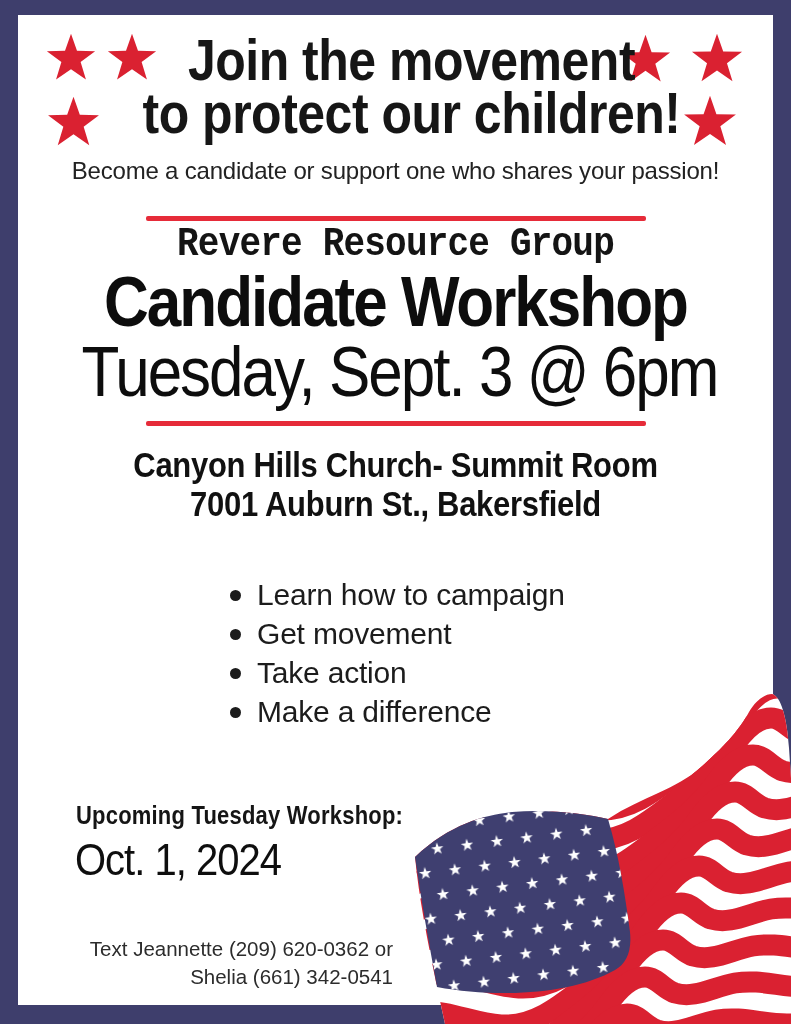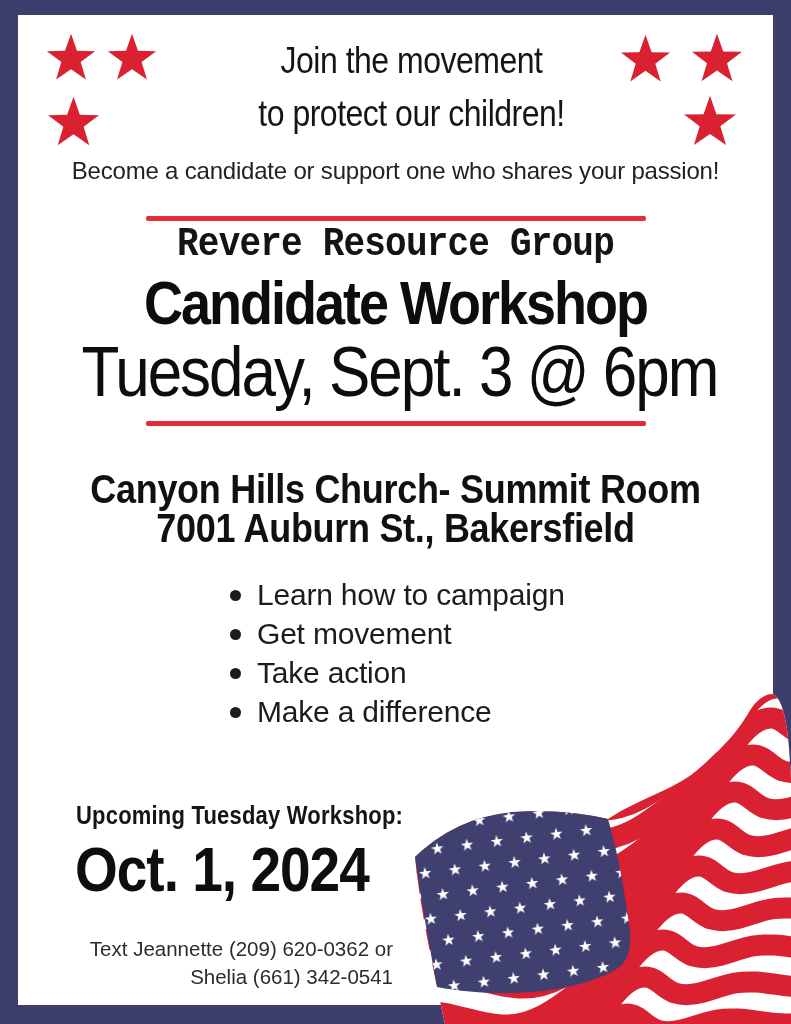--- a/index.html
+++ b/index.html
@@ -8,40 +8,40 @@
     background:#3e3e6c;
     font-family:"Liberation Sans",sans-serif;
   }
   .panel{
     position:absolute;left:18px;top:15px;right:18px;bottom:19px;
     background:#ffffff;
   }
   .abs{position:absolute;}
   .ctr{left:0;right:0;text-align:center;}
   .stretch{display:inline-block;transform:scaleY(1.13);transform-origin:50% 20%;}
-  .headline{top:33px;font-weight:normal;font-size:32px;line-height:53px;color:#161616;letter-spacing:-0.5px;padding-left:32px;}
+  .headline{top:33px;font-weight:bold;font-size:50px;line-height:53px;color:#161616;letter-spacing:-0.5px;padding-left:32px;}
   .subtitle{top:157px;font-size:24px;color:#222222;letter-spacing:-0.2px;}
   .rule{left:50%;transform:translateX(-50%);width:500px;height:5px;background:#e62b39;border-radius:2px;}
   .rule1{top:216px;}
   .rule2{top:421px;}
   .org{top:222px;font-weight:bold;font-size:36px;color:#141414;letter-spacing:-0.8px;font-family:Liberation Mono, monospace;}
-  .title{top:266px;font-weight:bold;font-size:54px;color:#0d0d0d;letter-spacing:-2px;line-height:68px;}
+  .title{top:266px;font-weight:bold;font-size:62px;color:#0d0d0d;letter-spacing:-2px;line-height:68px;}
   .datetime{top:336px;font-weight:normal;font-size:62px;color:#0d0d0d;letter-spacing:-2px;line-height:68px;margin-left:8px;}
-  .venue{top:468px;font-weight:bold;font-size:36px;line-height:39px;color:#111111;letter-spacing:-0.3px;}
+  .venue{top:444px;font-weight:bold;font-size:31px;line-height:39px;color:#111111;letter-spacing:-0.3px;}
   .bullets{left:212px;top:563px;margin:12px;padding:0;list-style:none;}
   .bullets li{
     position:relative;padding-left:33px;margin:0;
     font-size:30px;line-height:39px;color:#1c1c1c;letter-spacing:-0.2px;
   }
   .bullets li::before{
     content:"";position:absolute;left:6px;top:15px;width:11px;height:11px;
     border-radius:50%;background:#1c1c1c;
   }
   .upcoming-label{left:76px;top:802px;font-weight:bold;font-size:22px;color:#151515;letter-spacing:0.2px;}
-  .upcoming-date{left:75px;top:835px;font-weight:bold;font-size:55px;color:#0e0e0e;letter-spacing:-1px;text-align:right;}
+  .upcoming-date{left:75px;top:835px;font-weight:normal;font-size:40px;color:#0e0e0e;letter-spacing:-1px;text-align:right;}
   .contact{left:68px;top:935px;width:325px;text-align:right;font-size:20.5px;line-height:28px;color:#2c2c2c;}
   .corner-star{position:absolute;}
   .flag{position:absolute;right:0;bottom:0;width:400px;height:356px;}
 </style>
 </head>
 <body>
 
 <div class="panel"></div>
 
 <svg class="corner-star" style="left:44px;top:32px;" width="54" height="54" viewBox="-32 -32 64 64">

